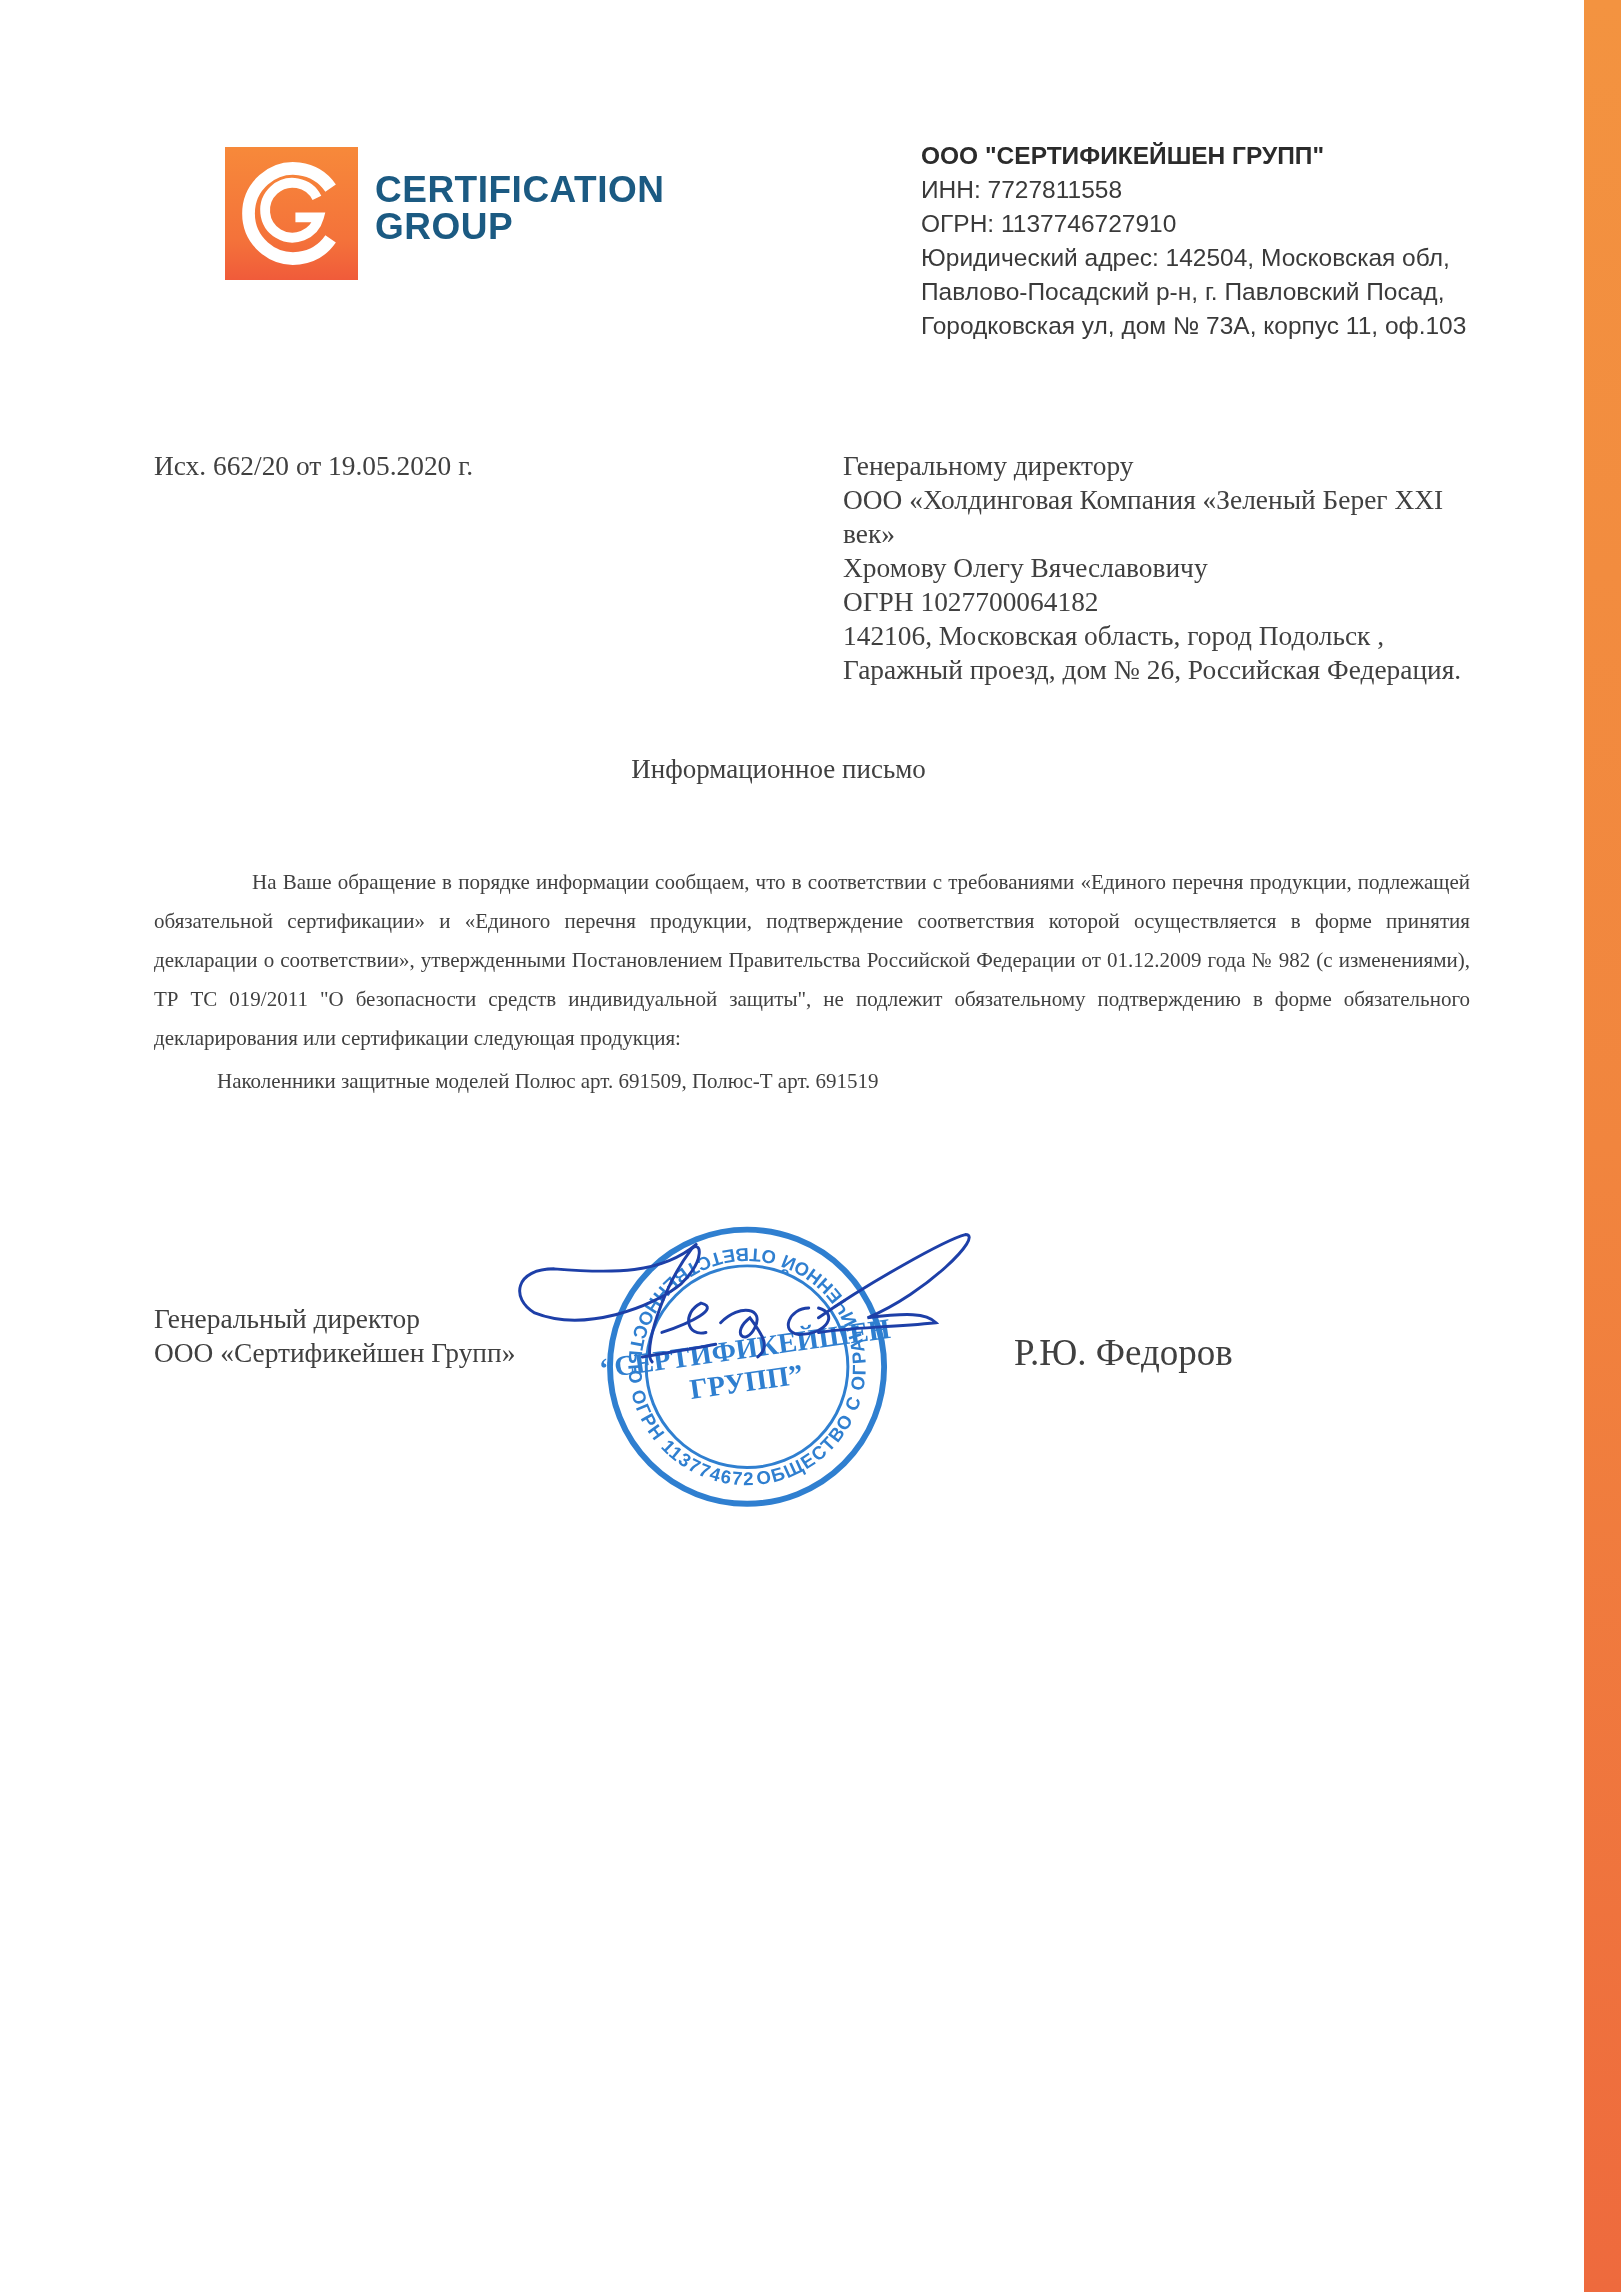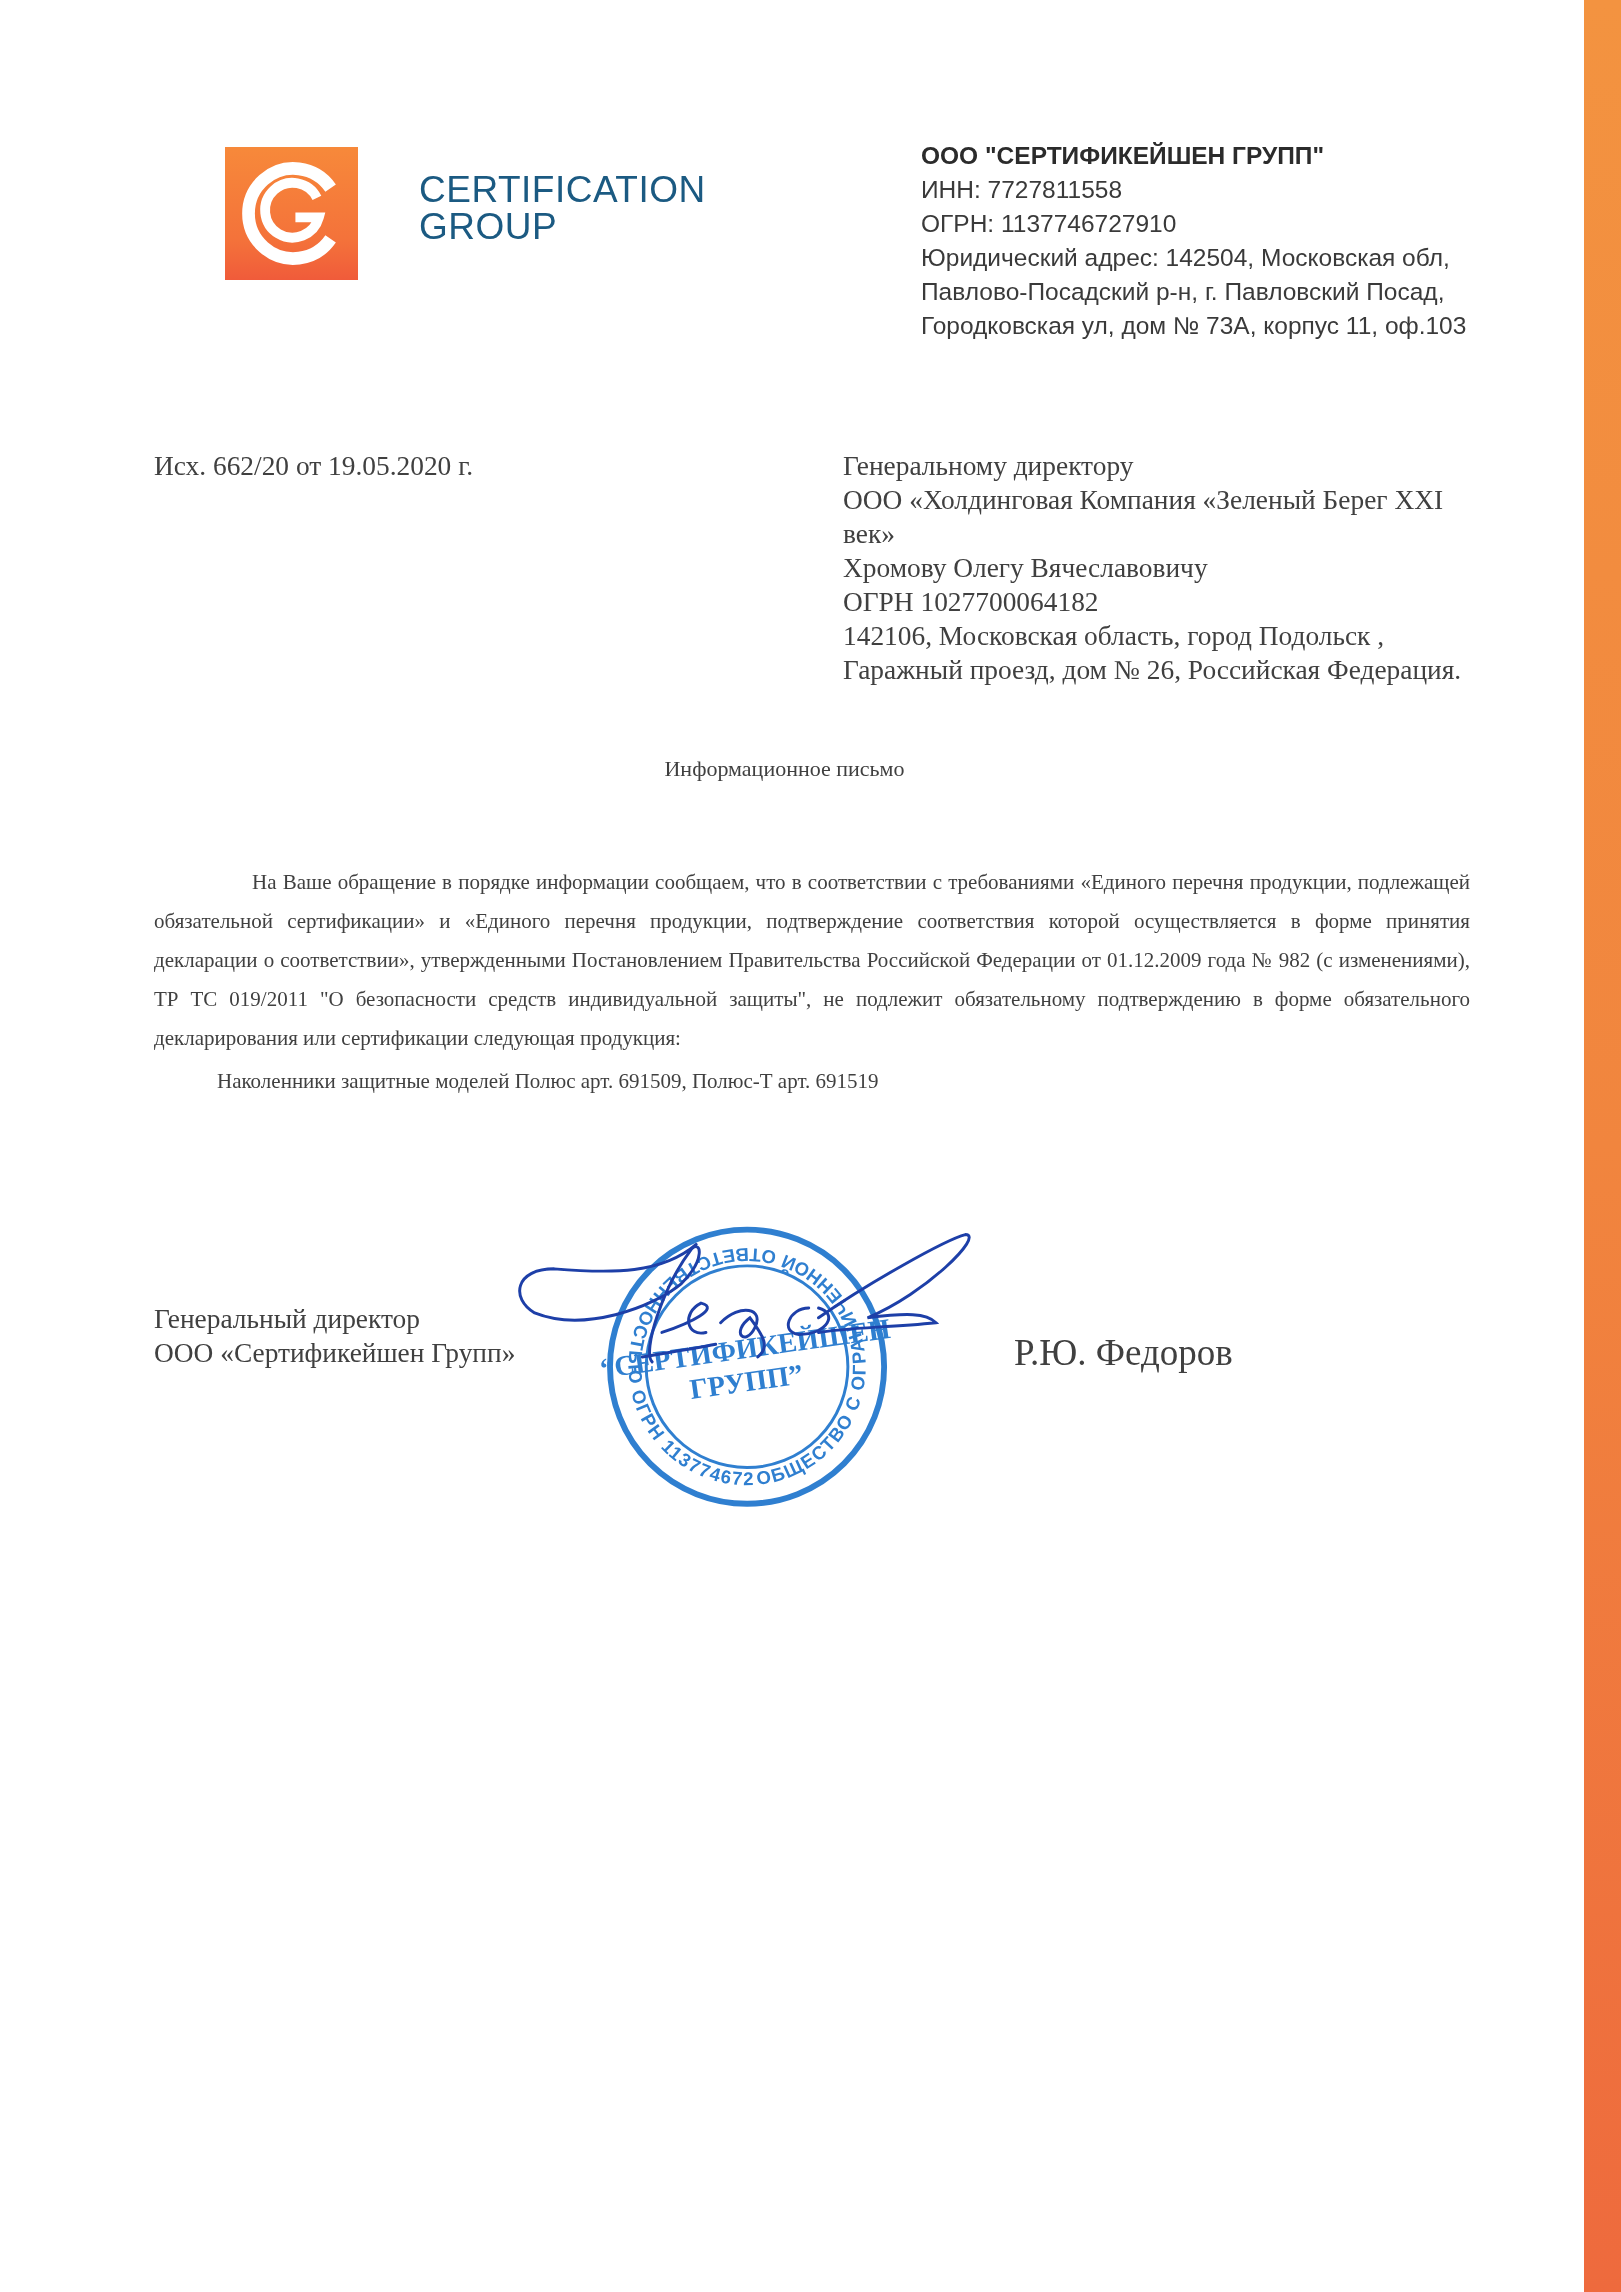--- a/index.html
+++ b/index.html
@@ -7,37 +7,37 @@
   .page { position:absolute; left:0; top:0; width:1621px; height:2293px; background:#fff; }
   .side-bar { position:absolute; left:1584px; top:0; width:37px; height:2293px;
     background:linear-gradient(to bottom, #f39340 0%, #f1853e 50%, #ee6a3d 100%); }
 
   
   .logo { position:absolute; left:225px; top:147px; width:470px; height:133px; }
   .logo-mark { position:absolute; left:0; top:0; width:133px; height:133px;
     background:linear-gradient(to bottom, #f7893a 0%, #f4723a 70%, #f05b3a 100%); }
   .logo-mark svg { position:absolute; left:0; top:0; }
   .logo-text { position:absolute; left:150px; top:23.5px; color:#1b5a82;
-    font-family:"Liberation Sans", sans-serif; font-weight:normal; letter-spacing:0.5px;margin-left:44px; }
+    font-family:"Liberation Sans", sans-serif; font-weight:bold; letter-spacing:0.5px; }
   .logo-line { display:block; font-size:37px; line-height:37px; }
 
   
   .company { position:absolute; left:921px; top:139px; font-family:"Liberation Sans", sans-serif;
     font-size:24.5px; line-height:34px; color:#3a3a3a; }
   .company .name { font-weight:bold; color:#2b2b2b; }
   .company div { white-space:nowrap; }
 
   .serif { font-family:"Liberation Serif", serif; color:#404040; }
 
   .outref { position:absolute; left:154px; top:449px; font-size:27.4px; line-height:34px; }
 
   .addressee { position:absolute; left:843px; top:449px; font-size:27.4px; line-height:34px; }
   .addressee div { white-space:nowrap; }
 
-  .doc-title { position:absolute; left:10px; width:1549px; top:752px; text-align:center; font-size:22px; line-height:34px; }
+  .doc-title { position:absolute; left:4px; width:1549px; top:752px; text-align:center; font-size:27px; line-height:34px; }
 
   .body-text { position:absolute; left:154px; top:863px; width:1316px; font-size:21px; line-height:39px; text-align:justify; }
   .body-text .para { text-indent:98px; margin:0; }
   .body-text .product { text-indent:59px; margin:4px; text-align:left; }
 
   .sign-left { position:absolute; left:154px; top:1302px; font-size:27.4px; line-height:34px; }
   .sign-name { position:absolute; left:1014px; top:1336px; font-size:37px; line-height:34px; }
 
   .stamp { position:absolute; left:495px; top:1215px; width:510px; height:372px; }
 </style>

